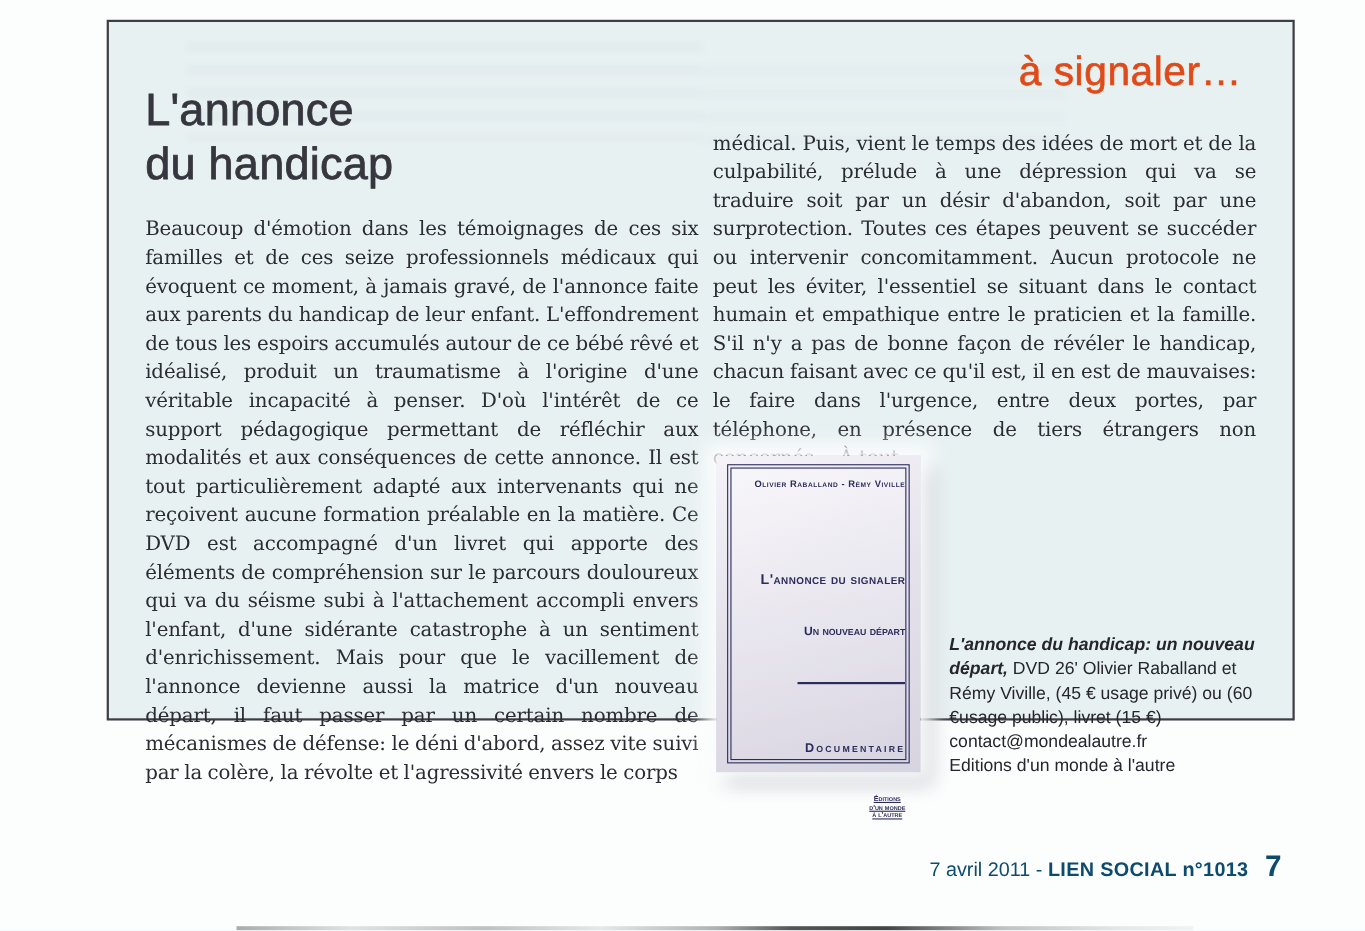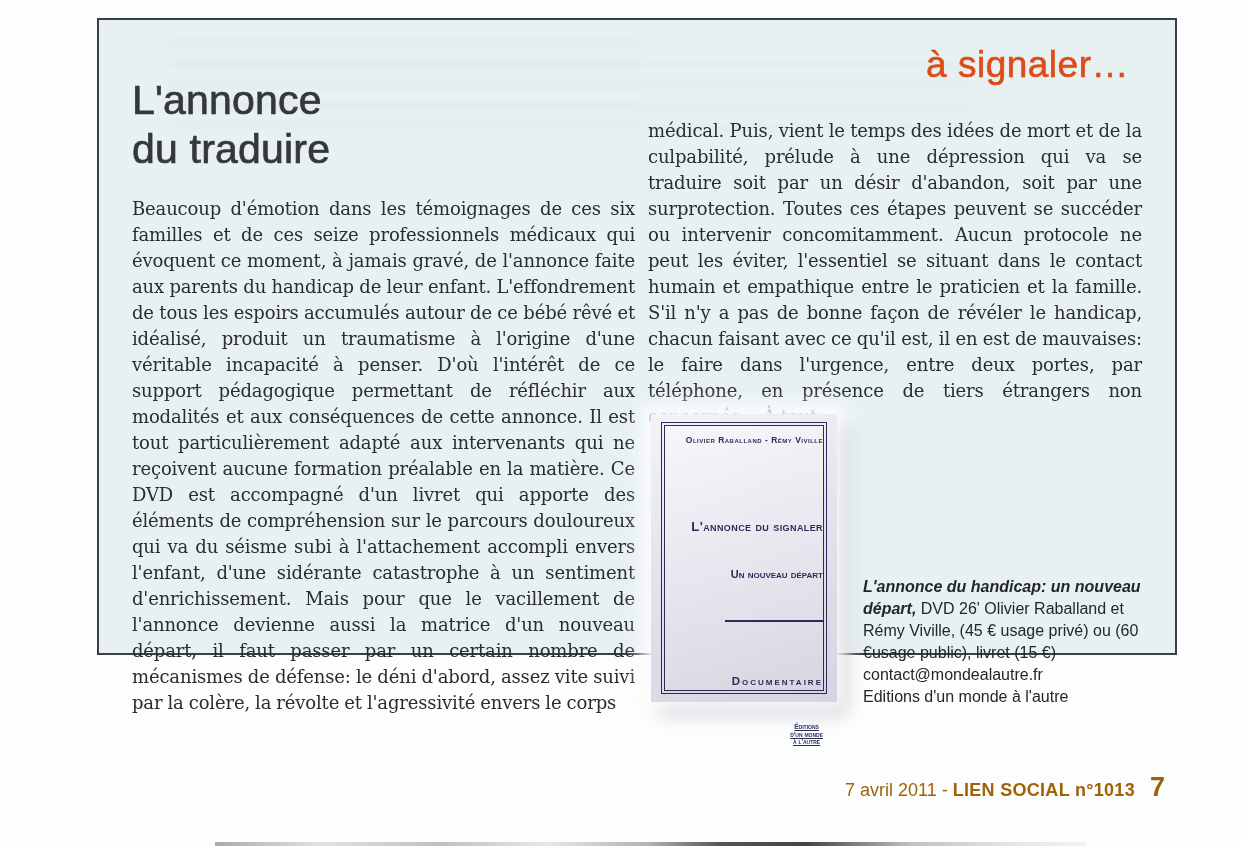--- a/index.html
+++ b/index.html
@@ -74,21 +74,21 @@
   
   .caption {
     position:absolute; left:764px; top:556px; width:282px;
     font-size:16px; line-height:22px; color:#25252d;
   }
   .cap-emph { font-weight:bold; font-style:italic; }
 
   
   .footer {
     position:absolute; top:772px; right:76px;
-    display:flex; align-items:baseline; color:#a16207; font-size:18px;text-align:center;
+    display:flex; align-items:baseline; color:#0c4a6e; font-size:18px;text-align:center;
   }
   .f-date { margin-right:5px; }
   .f-journal { font-weight:bold; letter-spacing:.3px; }
   .f-page { font-weight:bold; font-size:27px; margin-left:15px; }
 
   .scan-strip {
     position:absolute; bottom:0; left:215px; width:870px; height:4px;
     background:linear-gradient(90deg,
       rgba(90,90,90,.50) 0%, rgba(130,130,130,.22) 12%,
       rgba(100,100,100,.40) 26%, rgba(135,135,135,.18) 38%,
@@ -101,21 +101,21 @@
 <body>
 
 <div class="page">
 
   <div class="box">
     <div class="ghost g1"></div>
     <div class="ghost g2"></div>
 
     <div class="signaler">à signaler…</div>
 
-    <h1 class="title"><span>L'annonce</span><br><span>du traduire</span></h1>
+    <h1 class="title"><span>L'annonce</span><br><span>du handicap</span></h1>
 
     <p class="col col1">Beaucoup d'émotion dans les témoignages de ces six familles et de ces seize professionnels médicaux qui évoquent ce moment, à jamais gravé, de l'annonce faite aux parents du handicap de leur enfant. L'effondrement de tous les espoirs accumulés autour de ce bébé rêvé et idéalisé, produit un traumatisme à l'origine d'une véritable incapacité à penser. D'où l'intérêt de ce support pédagogique permettant de réfléchir aux modalités et aux conséquences de cette annonce. Il est tout particulièrement adapté aux intervenants qui ne reçoivent aucune formation préalable en la matière. Ce DVD est accompagné d'un livret qui apporte des éléments de compréhension sur le parcours douloureux qui va du séisme subi à l'attachement accompli envers l'enfant, d'une sidérante catastrophe à un sentiment d'enrichissement. Mais pour que le vacillement de l'annonce devienne aussi la matrice d'un nouveau départ, il faut passer par un certain nombre de mécanismes de défense: le déni d'abord, assez vite suivi par la colère, la révolte et l'agressivité envers le corps</p>
     <p class="col col2a">médical. Puis, vient le temps des idées de mort et de la culpabilité, prélude à une dépression qui va se traduire soit par un désir d'abandon, soit par une surprotection. Toutes ces étapes peuvent se succéder ou intervenir concomitamment. Aucun protocole ne peut les éviter, l'essentiel se situant dans le contact humain et empathique entre le praticien et la famille. S'il n'y a pas de bonne façon de révéler le handicap, chacun faisant avec ce qu'il est, il en est de mauvaises: le faire dans l'urgence, entre deux portes, par téléphone, en présence de tiers étrangers non concernés… À tout</p>
 
     <div class="cover-wrap">
       <div class="cover">
         <div class="cover-frame">
           <div class="cover-authors">Olivier Raballand - Rémy Viville</div>
           <div class="cover-rule"></div>
           <div class="cover-title">L'annonce du signaler</div>

